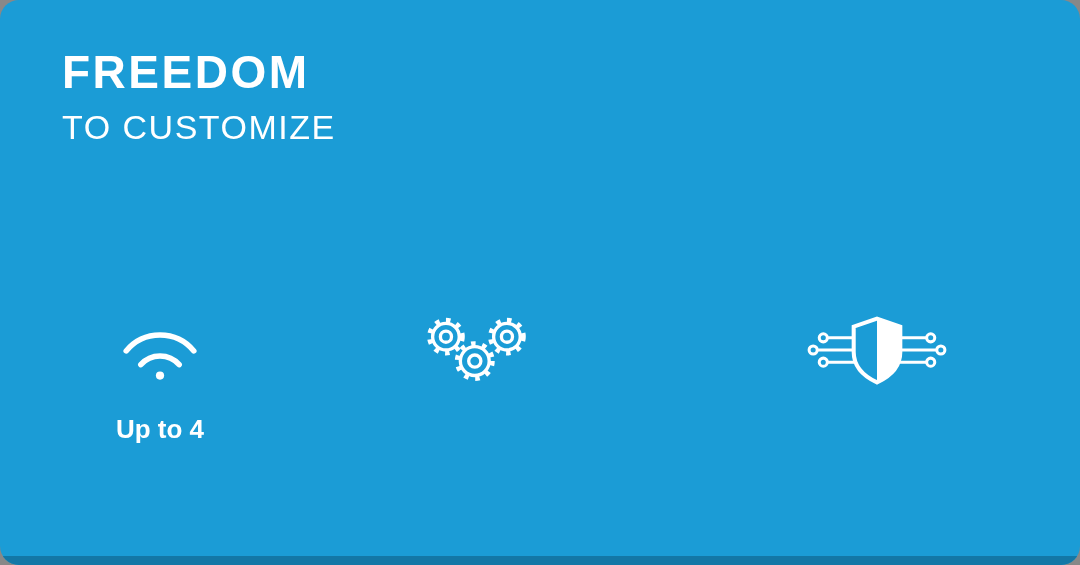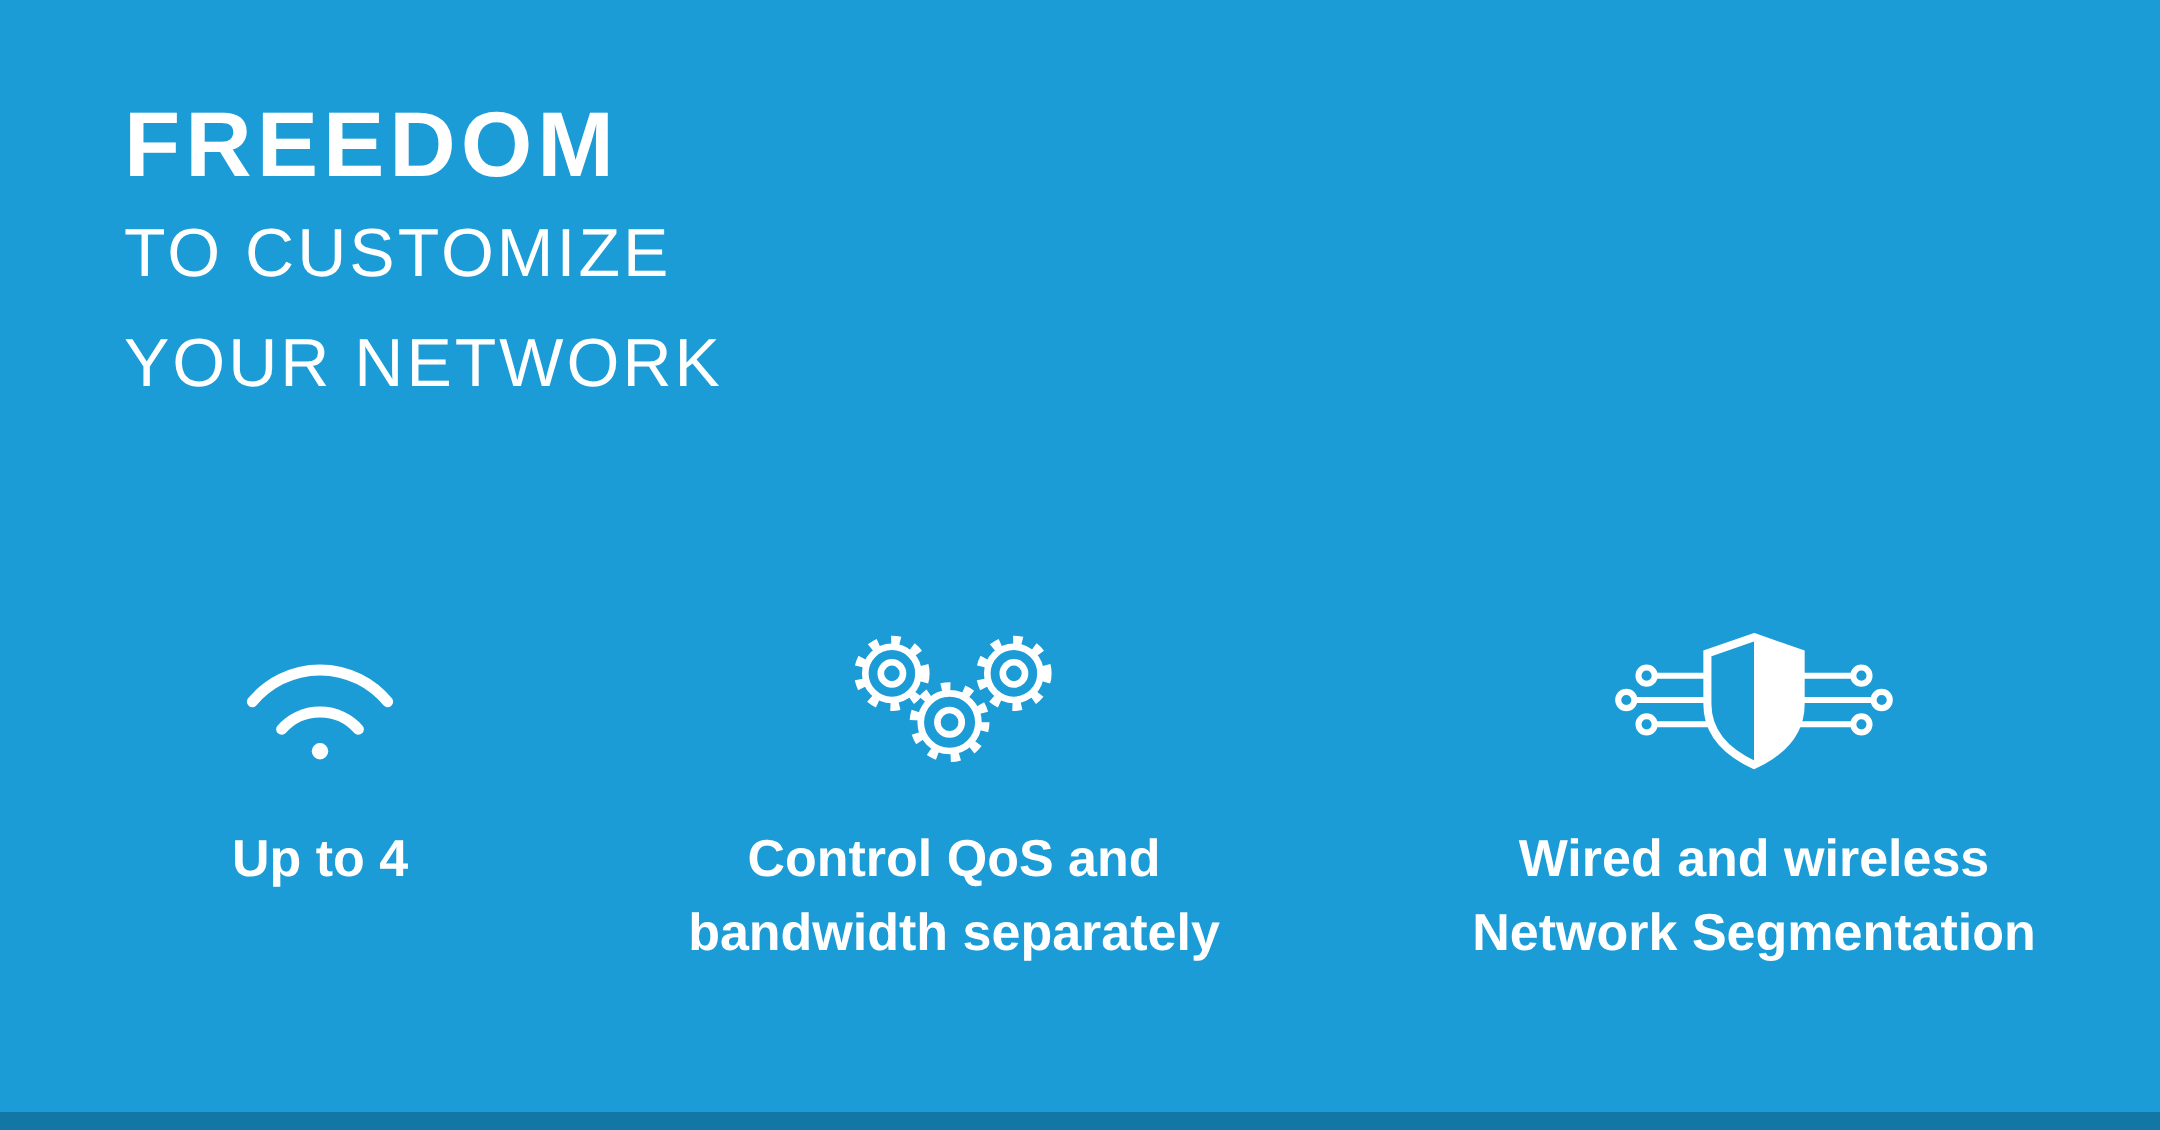--- a/index.html
+++ b/index.html
@@ -13,20 +13,21 @@
     background:#888;
     font-family:"Liberation Sans", sans-serif;
   }
   .canvas{
     position:relative;
     width:1080px;
     height:565px;
     background:var(--bg);
     overflow:hidden;
     color:var(--text);
+    border-radius:19px;
   }
   
   .title{
     position:absolute;
     left:62px;
     top:44px;
   }
   .title-line{
     display:block;
     white-space:nowrap;
@@ -77,21 +78,20 @@
   }
 </style>
 </head>
 <body>
 
 <div class="canvas">
 
   <div class="title">
     <span class="title-line bold">FREEDOM</span>
     <span class="title-line light">TO CUSTOMIZE</span>
-    <span class="title-line light">YOUR NETWORK</span>
   </div>
 
   <div class="feature feature-1">
     <div class="icon-box">
       <svg width="92" height="64" viewBox="0 0 100 70" fill="none" stroke="#FFFFFF" stroke-width="6" stroke-linecap="round">
         <path d="M13 36 A 48 48 0 0 1 87 36"></path>
         <path d="M29 51 A 28 28 0 0 1 71 51"></path>
         <circle cx="50" cy="63" r="4.5" fill="#FFFFFF" stroke="none"></circle>
       </svg>
     </div>
@@ -116,24 +116,20 @@
           <circle cx="53" cy="41" r="15.5" stroke-width="5" stroke-dasharray="4 5.9"></circle>
         </g>
 
         <g>
           <circle cx="82" cy="19" r="12" stroke-width="3"></circle>
           <circle cx="82" cy="19" r="5" stroke-width="3"></circle>
           <circle cx="82" cy="19" r="14.5" stroke-width="5" stroke-dasharray="4 5.7"></circle>
         </g>
       </svg>
     </div>
-    <div class="feature-label">
-      <span class="label-line">Control QoS and</span>
-      <span class="label-line">bandwidth separately</span>
-    </div>
   </div>
 
   <div class="feature feature-3">
     <div class="icon-box">
       <svg width="152" height="82" viewBox="0 0 150 80" fill="none" stroke="#FFFFFF" stroke-width="3" stroke-linecap="round">
 
         <circle cx="22" cy="28" r="4"></circle>
         <line x1="27" y1="28" x2="53" y2="28"></line>
         <circle cx="12" cy="40" r="4"></circle>
         <line x1="17" y1="40" x2="53" y2="40"></line>
@@ -145,21 +141,17 @@
         <circle cx="138" cy="40" r="4"></circle>
         <line x1="97" y1="40" x2="133" y2="40"></line>
         <circle cx="128" cy="52" r="4"></circle>
         <line x1="97" y1="52" x2="123" y2="52"></line>
 
         <path d="M75 9 L98 17 V42 C98 57 88 66 75 72 C62 66 52 57 52 42 V17 Z" stroke-width="4" fill="var(--bg)"></path>
 
         <path d="M75 9 L98 17 V42 C98 57 88 66 75 72 Z" fill="#FFFFFF" stroke="none"></path>
       </svg>
     </div>
-    <div class="feature-label">
-      <span class="label-line">Wired and wireless</span>
-      <span class="label-line">Network Segmentation</span>
-    </div>
   </div>
 
   <div class="footer-strip"></div>
 
 </div>
 
 </body></html>

